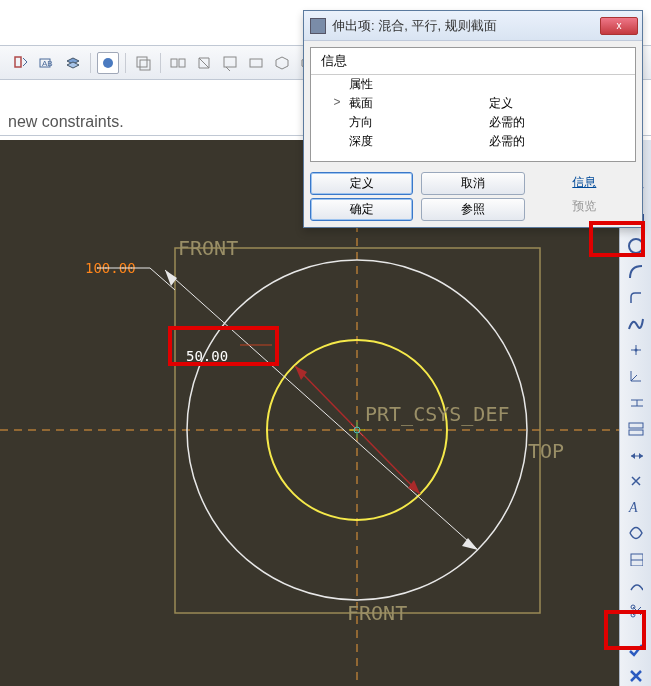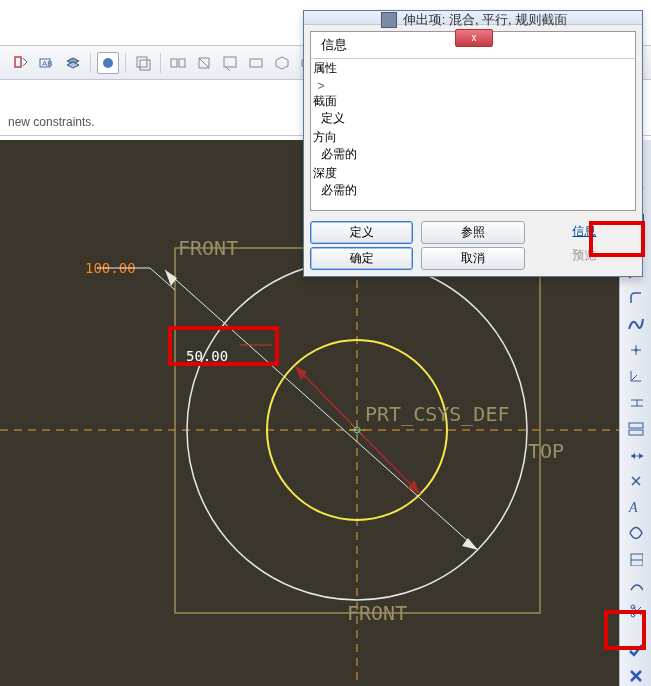--- a/index.html
+++ b/index.html
@@ -58,48 +58,47 @@
       right: 0;
       height: 28px;
       background: #fff;
       border-bottom: 1px solid #c0c8d4;
       display: flex;
       align-items: center;
       justify-content: space-between;
       padding: 0 8px;
       color: #555;
     }
-    .msg-bar .msg-text { font-size: 12px; }
+    .msg-bar .msg-text { font-size: 16px; }
     .msg-bar .msg-right {
       display: flex;
       align-items: center;
       gap: 6px;
     }
     .msg-bar .icon-stack svg { width: 14px; height: 14px; }
 
     
     .dialog {
       position: absolute;
       top: 10px;
       left: 303px;
       width: 340px;
       background: #f0f0f0;
       border: 1px solid #5b7a9e;
       box-shadow: 0 4px 8px rgba(0,0,0,0.2);
       z-index: 10;
     }
     .dialog .titlebar {
-      height: 14px;
+      height: 30px;
       background: linear-gradient(#eaf1fb, #d9e4f2);
       border-bottom: 1px solid #c0cadb;
       display: flex;
       align-items: center;
       justify-content: space-between;
       padding: 0 4px 0 6px;
-      flex-direction: column;
     }
     .dialog .titlebar .t-left {
       display: flex;
       align-items: center;
       gap: 6px;
       font-size: 13px;
       color: #333;
     }
     .dialog .titlebar .t-icon {
       width: 16px;
@@ -129,22 +128,21 @@
       border-bottom: 1px solid #ccc;
       background: #fff;
     }
     .dialog .d-header div {
       flex: 1;
       padding: 4px 10px;
       font-size: 13px;
     }
     .dialog .d-row {
       display: flex;
-      padding: 1px 0;
-      flex-direction: column;
+      padding: 1px 16px;
     }
     .dialog .d-row .c1 {
       width: 20px;
       text-align: center;
       color: #666;
     }
     .dialog .d-row .c2 {
       flex: 1;
       padding-left: 2px;
     }
@@ -362,22 +360,22 @@
       <div class="c3">必需的</div>
     </div>
     <div style="height:10px"></div>
   </div>
   <div class="d-footer">
     <div class="btn-col">
       <div class="btn primary-o">定义</div>
       <div class="btn primary-o">确定</div>
     </div>
     <div class="btn-col">
+      <div class="btn">取消</div>
       <div class="btn">参照</div>
-      <div class="btn">取消</div>
     </div>
     <div class="btn-col">
       <div class="btn link">信息</div>
       <div class="btn link" style="color:#999;text-decoration:none">预览</div>
     </div>
   </div>
 </div>
 
 <div class="canvas">
   <svg width="620" height="550">

